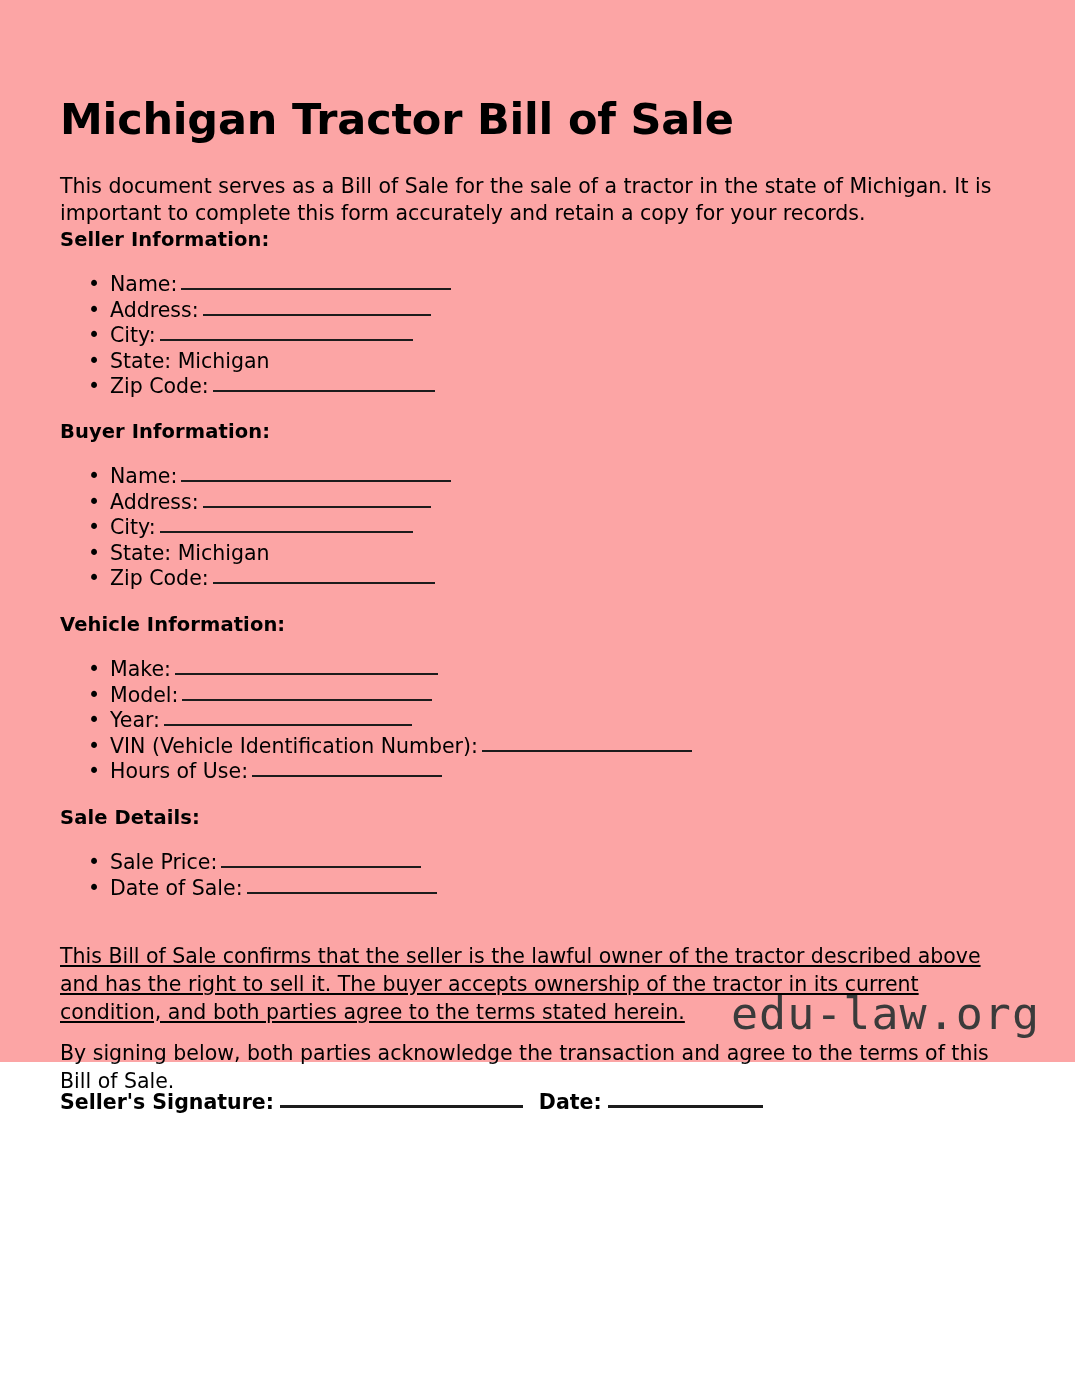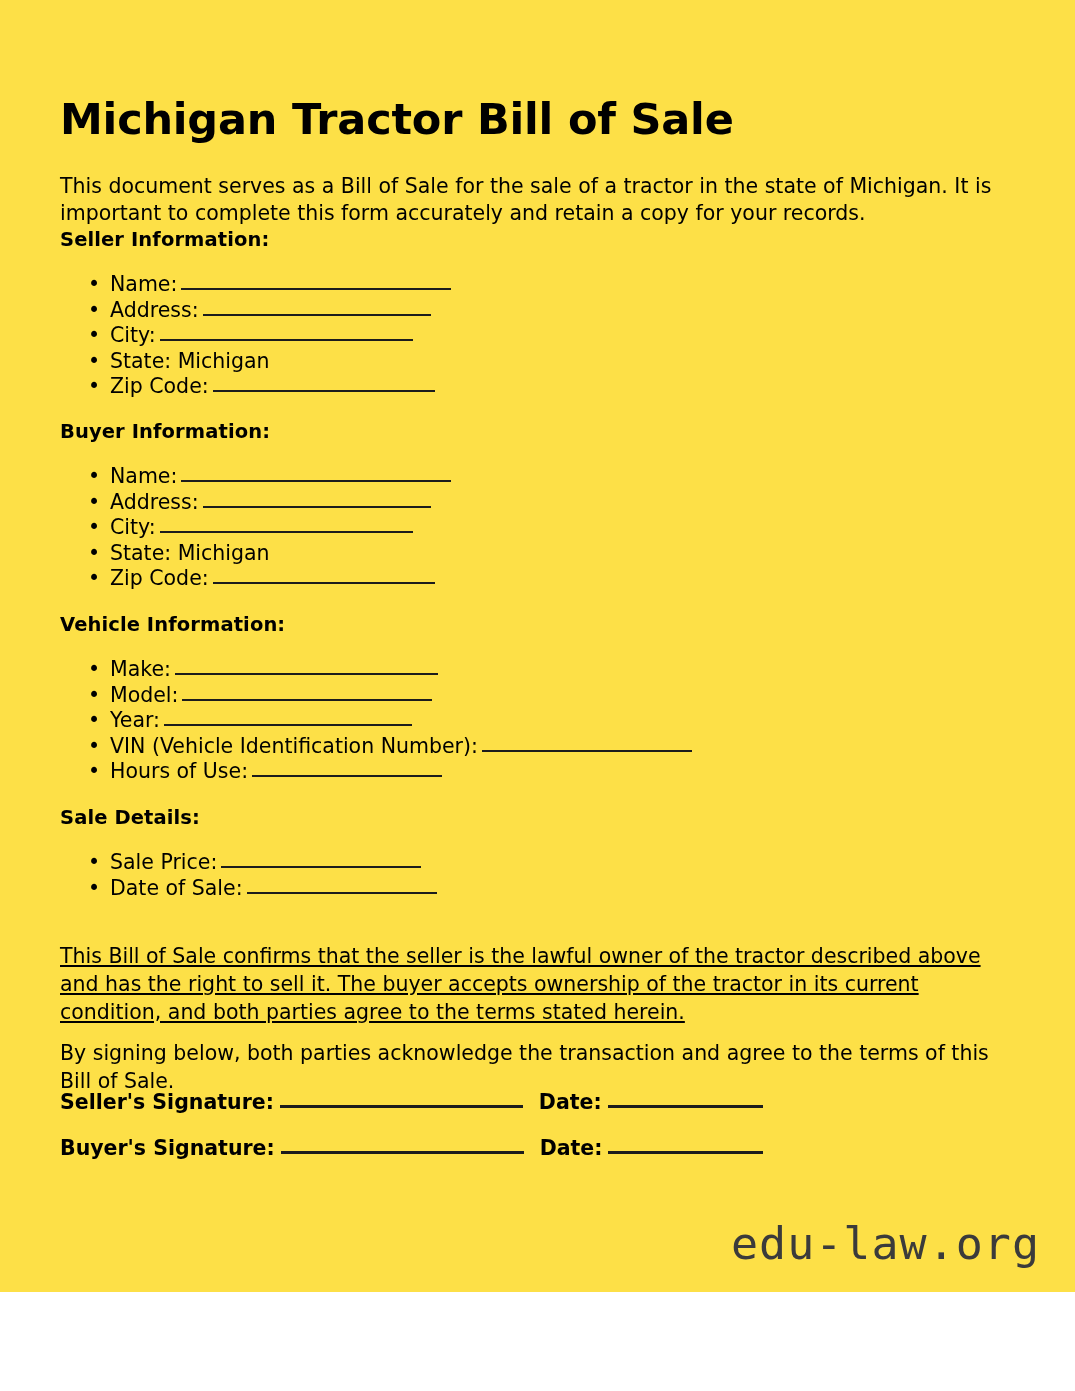--- a/index.html
+++ b/index.html
@@ -12,22 +12,22 @@
     height: 1391px;
     position: relative;
     font-family: "DejaVu Sans", sans-serif;
     color: #000000;
     overflow: hidden;
   }
   .page {
     position: absolute;
     left: 0; top: 0;
     width: 1075px;
-    height: 1292px;
-    background: #fde047;
+    height: 1062px;
+    background: #fca5a5;
   }
   .doc-title {
     position: absolute;
     left: 60px;
     top: 66px;
     font-size: 43px;
     font-weight: bold;
     letter-spacing: -0.2px;
     line-height: 1.12;
     white-space: nowrap;
@@ -158,20 +158,17 @@
     </ul>
 
   <p class="para" style="top:921px;text-decoration:underline;">This Bill of Sale confirms that the seller is the lawful owner of the tractor described above and has the right to sell it. The buyer accepts ownership of the tractor in its current condition, and both parties agree to the terms stated herein.</p>
 
   <p class="para" style="top:1018px;">By signing below, both parties acknowledge the transaction and agree to the terms of this Bill of Sale.</p>
 
   <div class="sig-row" style="top:1090px;">
     <span>Seller's Signature:</span><span class="blank" id="seller-sig-blank" style="width: 243px;"></span><span class="sig-date-label">Date:</span><span class="blank" id="seller-date-blank" style="width: 155px;"></span>
   </div>
 
-  <div class="sig-row" style="top:1136px;">
-    <span>Buyer's Signature:</span><span class="blank" id="buyer-sig-blank" style="width: 243px;"></span><span class="sig-date-label">Date:</span><span class="blank" id="buyer-date-blank" style="width: 155px;"></span>
-  </div>
 
 
   <div class="footer-mark">edu-law.org</div>
 
 </div>
 
 </body></html>

